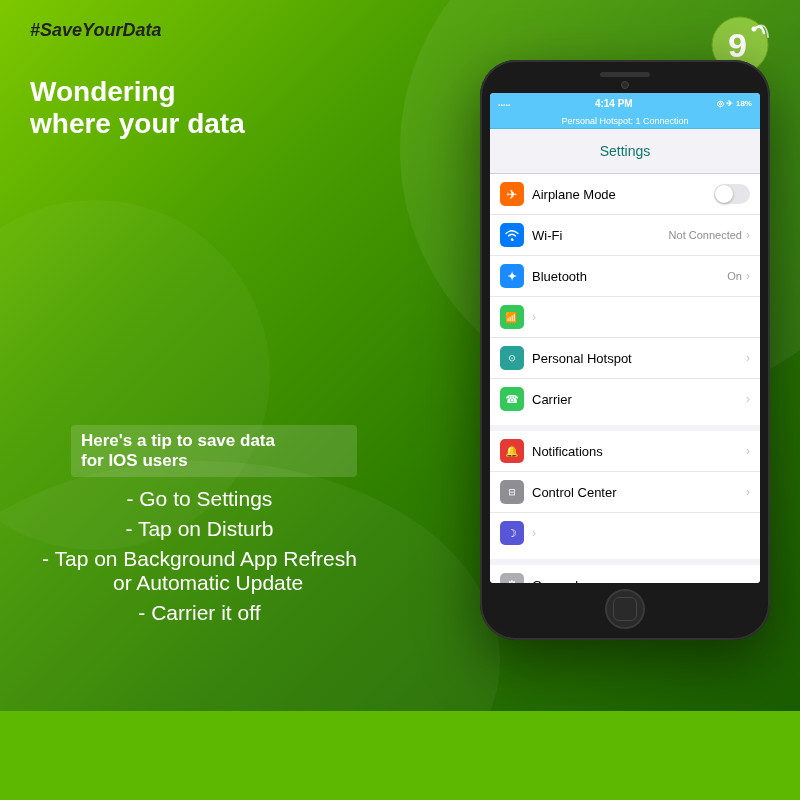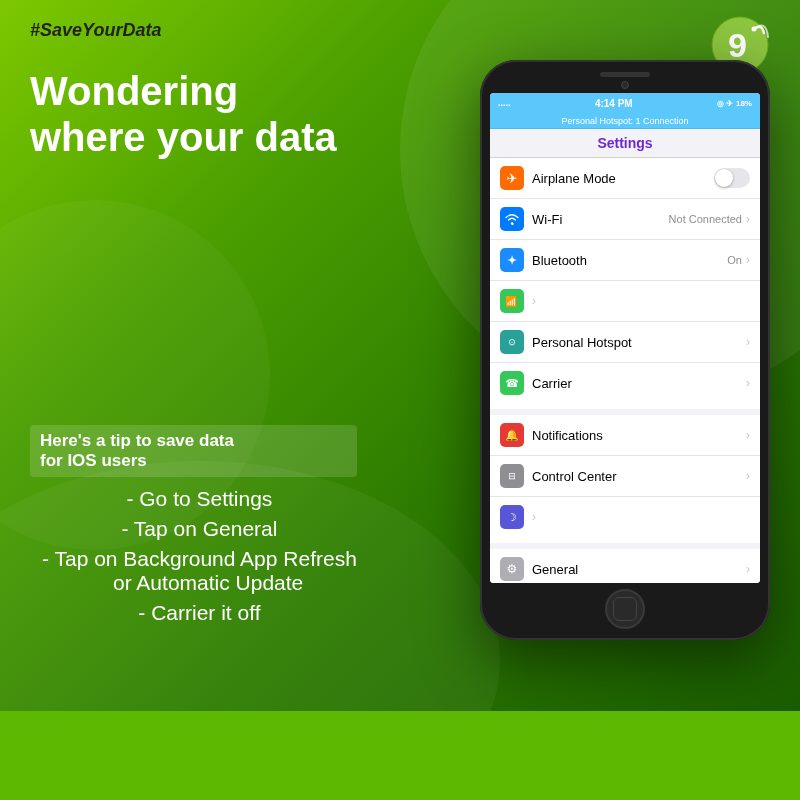--- a/index.html
+++ b/index.html
@@ -82,24 +82,24 @@
     .logo-text {
       color: #fff;
       font-size: 14px;
       font-weight: bold;
       margin-top: 2px;
     }
 
     
     .headline {
       position: absolute;
-      top: 68px;
+      top: 76px;
       left: 30px;
       color: #fff;
-      font-size: 40px;
+      font-size: 28px;
       font-weight: bold;
       line-height: 1.15;
       max-width: 380px;
     }
 
     
     .tips-section {
       position: absolute;
       bottom: 80px;
       left: 30px;
@@ -107,20 +107,21 @@
     }
 
     .tips-heading {
       color: #fff;
       font-size: 17px;
       font-weight: bold;
       margin-bottom: 10px;
       background: rgba(255,255,255,0.15);
       padding: 6px 10px;
       border-radius: 4px;
+      margin-left: 41px;
     }
 
     .tips-list {
       list-style: none;
       padding: 0;
     }
 
     .tips-list li {
       color: #fff;
       font-size: 21px;
@@ -207,25 +208,25 @@
       justify-content: center;
       font-size: 9px;
       color: #fff;
       border-bottom: 1px solid #4ab8e8;
     }
 
     
     .settings-title-bar {
       background: #f2f2f7;
       border-bottom: 1px solid #d0d0d5;
-      padding: 6px 0;
+      padding: 14px 0;
       text-align: center;
       font-size: 14px;
-      font-weight: 700;
-      color: #6d28d9;
+      font-weight: 400;
+      color: #0f766e;
     }
 
     
     .settings-list {
       background: #fff;
       overflow: hidden;
     }
 
     .settings-group {
       margin-bottom: 0;
@@ -359,21 +360,21 @@
     <span>Wondering</span><br>
     <span>where your data</span><br>
   </div>
 
   <div class="tips-section">
     <div class="tips-heading">
       Here's a tip to save data<br>for IOS users
     </div>
     <ul class="tips-list">
       <li>Go to Settings</li>
-      <li>Tap on General</li>
+      <li>Tap on Disturb</li>
       <li>Tap on Background App Refresh<br>&nbsp;&nbsp;&nbsp;or Automatic Update</li>
       <li>Carrier it off</li>
     </ul>
   </div>
 
   <div class="phone-wrapper">
     <div class="phone-outer">
       <div class="phone-speaker"></div>
       <div class="phone-camera"></div>
 

